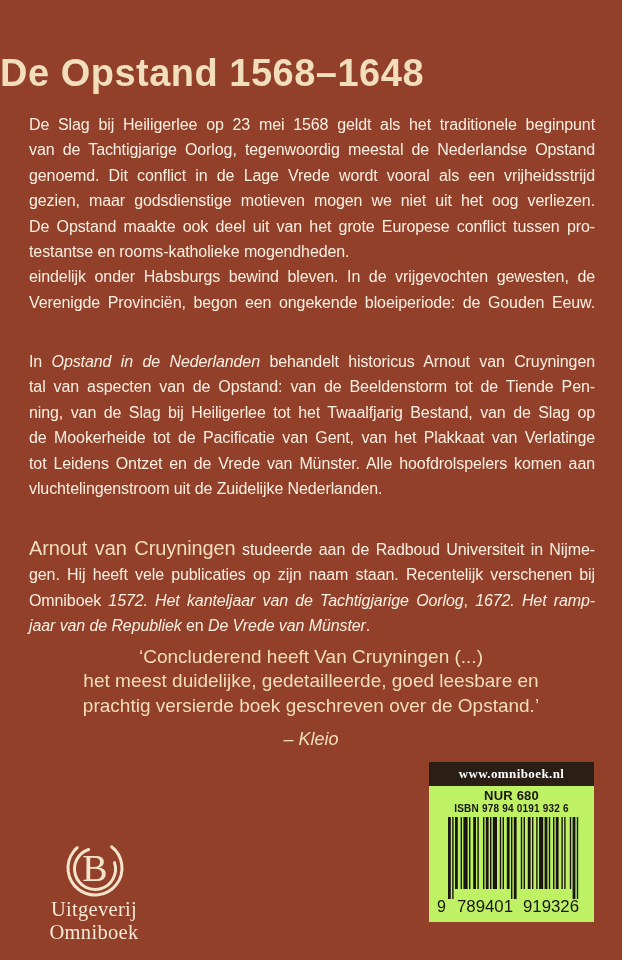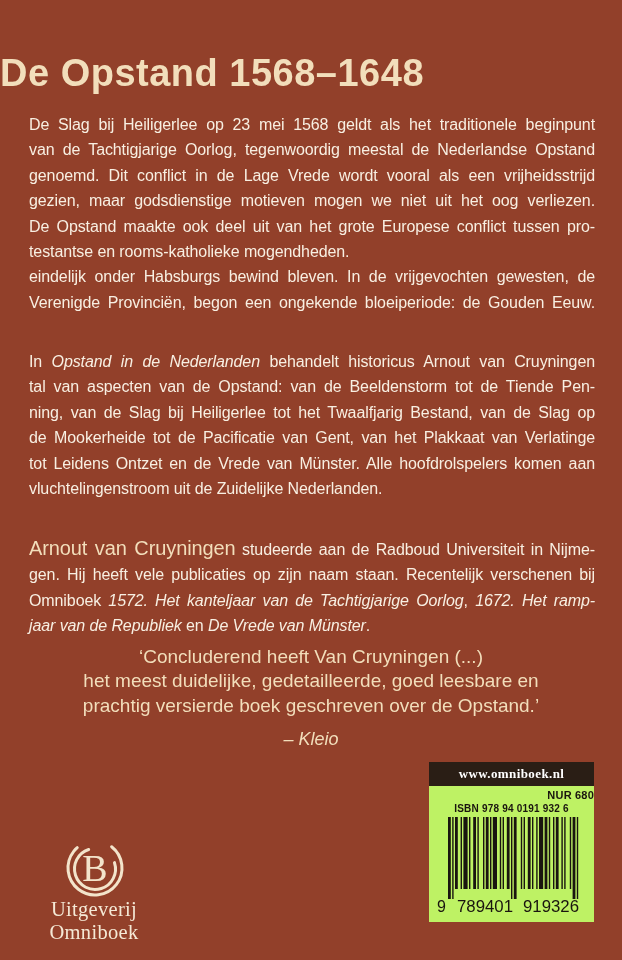--- a/index.html
+++ b/index.html
@@ -34,21 +34,21 @@
     position:absolute;left:6px;top:898px;width:176px;text-align:center;
     font-family:"Liberation Serif",serif;font-size:20.5px;color:#f5e9d6;letter-spacing:.3px;
   }
 
   .barcode-box{position:absolute;left:420px;top:762px;width:165px;height:160px;background:#bef264;margin-left:9px;}
   .box-bar{
     height:24px;background:var(--darkbar);color:#ffffff;
     font-family:"Liberation Serif",serif;font-size:13px;font-weight:bold;
     text-align:center;line-height:24px;letter-spacing:.4px;
   }
-  .nur{margin-top:3px;text-align:right;font-size:11px;font-weight:bold;color:var(--ink);line-height:13px;letter-spacing:.2px;}
+  .nur{margin-top:3px;text-align:center;font-size:13px;font-weight:bold;color:var(--ink);line-height:13px;letter-spacing:.2px;}
   .isbn{text-align:center;font-size:10px;font-weight:bold;color:var(--ink);line-height:14px;letter-spacing:.2px;}
   .ean{display:block;margin:1px auto 0;}
 </style>
 </head>
 <body style="--bg: #92402a; --cream: #f2debb; --body: #f8efe2; --darkbar: #2a1e15; --ink: #1a150f;">
 
 <div class="cover">
 
   <h1 class="title">De Opstand 1568–1648</h1>
 

